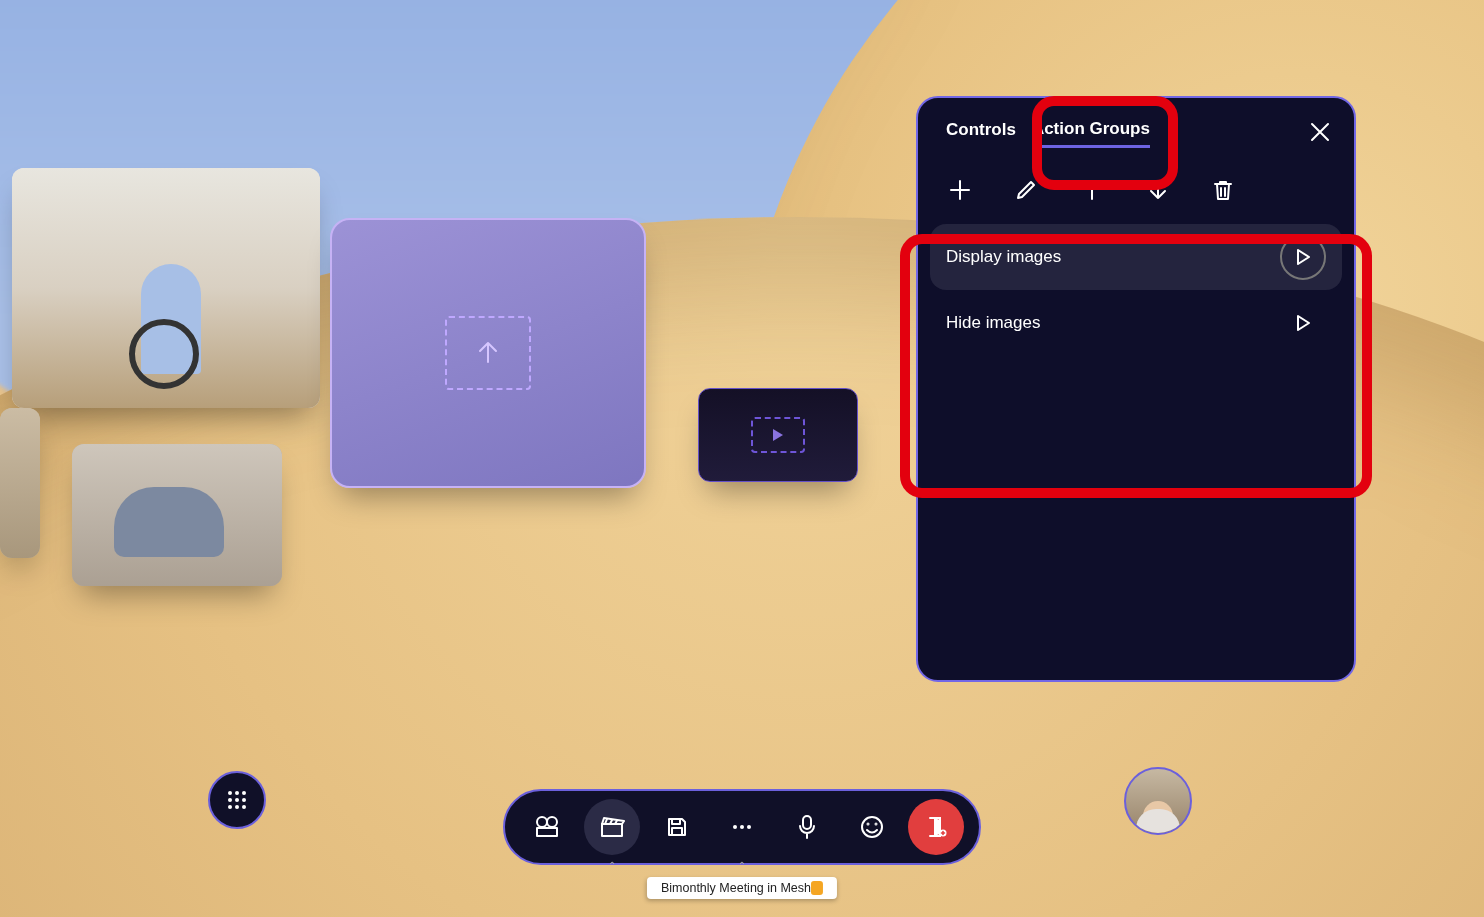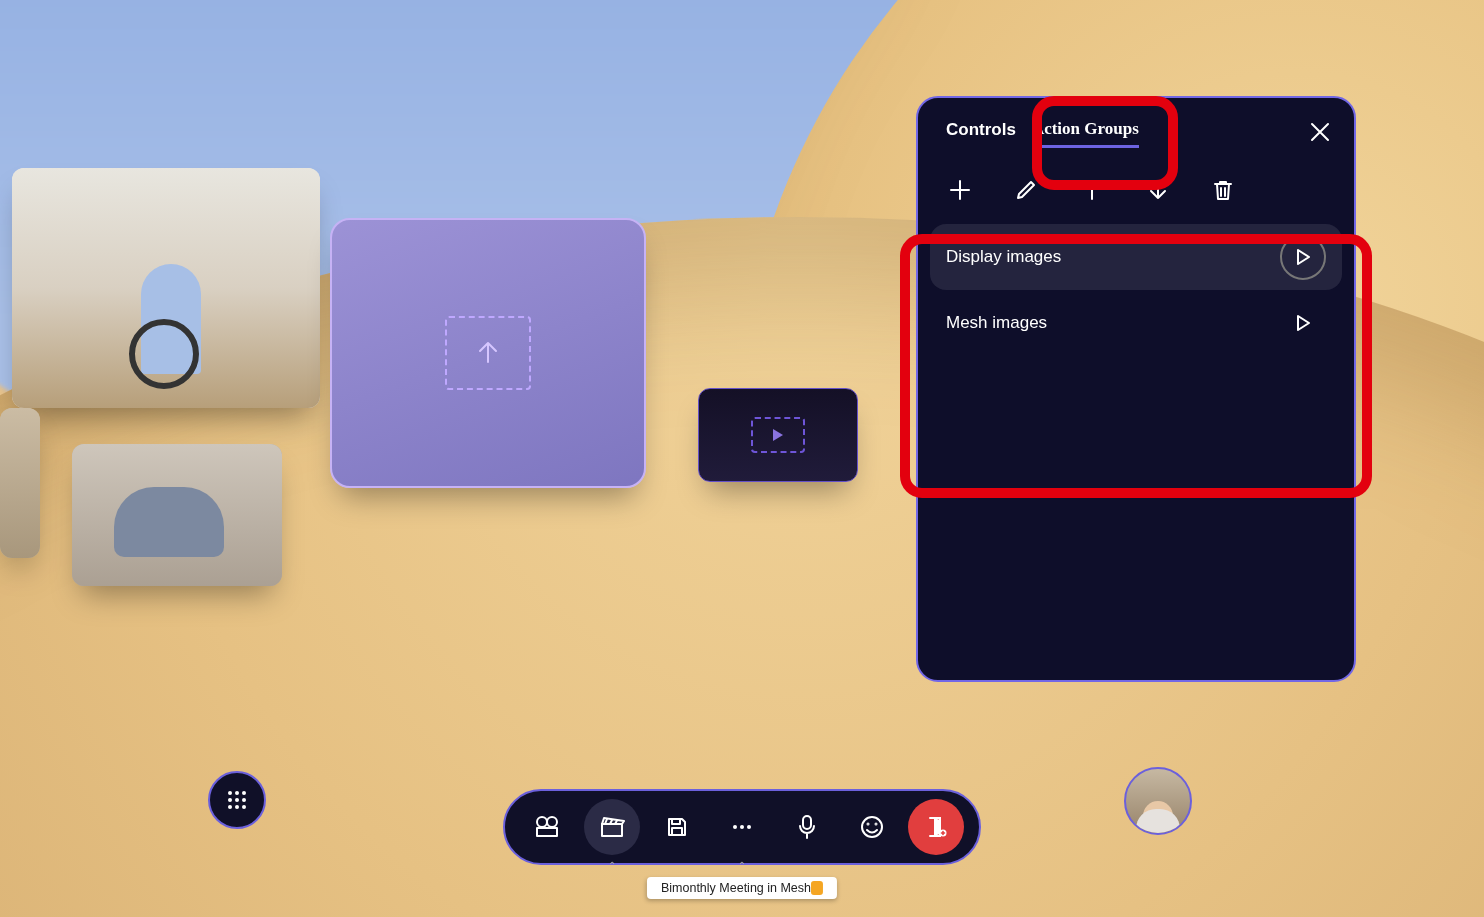--- a/index.html
+++ b/index.html
@@ -77,21 +77,21 @@
   .photo2 .photo-body { background: linear-gradient(180deg,#cbbca4, #a8977c); }
 
   
   .panel {
     position:absolute; right:128px; top:96px; width:440px; height:586px;
     background:#0e0e2a; border:2px solid #7267e6; border-radius:22px;
     color:#fff; padding: 0;
   }
   .panel-tabs { position:relative; display:flex; align-items:center; height:70px; padding: 0 20px; }
   .tab { font-size:17px; font-weight:600; margin: 0 8px; cursor:pointer; padding-bottom:6px; }
-  .tab.active { border-bottom: 3px solid #6d63e2; font-family: Liberation Serif, serif; }
+  .tab.active { border-bottom: 3px solid #6d63e2; }
   .close-x { position:absolute; right:22px; top:22px; cursor:pointer; }
   .toolbar { display:flex; gap:42px; padding: 10px 30px 14px 30px; align-items:center; }
   .actions { padding: 8px 12px; }
   .action-item {
     display:flex; align-items:center; justify-content:space-between;
     padding: 0 16px; height:66px; border-radius:16px; font-size:17px; cursor:pointer;
   }
   .action-item.selected { background:#24243e; }
   .play-btn { width:46px; height:46px; border-radius:50%; display:flex; align-items:center; justify-content:center; }
   .play-btn.outlined { border:2px solid #777; }
@@ -219,21 +219,21 @@
   <div class="actions">
     <div class="action-item selected">
       <span>Display images</span>
       <span class="play-btn outlined">
         <svg width="18" height="18">
             <path class="icon-stroke" d="M4 2 L15 9 L4 16 Z"></path>
           </svg>
       </span>
     </div>
     <div class="action-item">
-      <span>Mesh images</span>
+      <span>Hide images</span>
       <span class="play-btn">
         <svg width="18" height="18">
             <path class="icon-stroke" d="M4 2 L15 9 L4 16 Z"></path>
           </svg>
       </span>
     </div>
   </div>
 </div>
 
 <div class="callout c-tab"></div>

